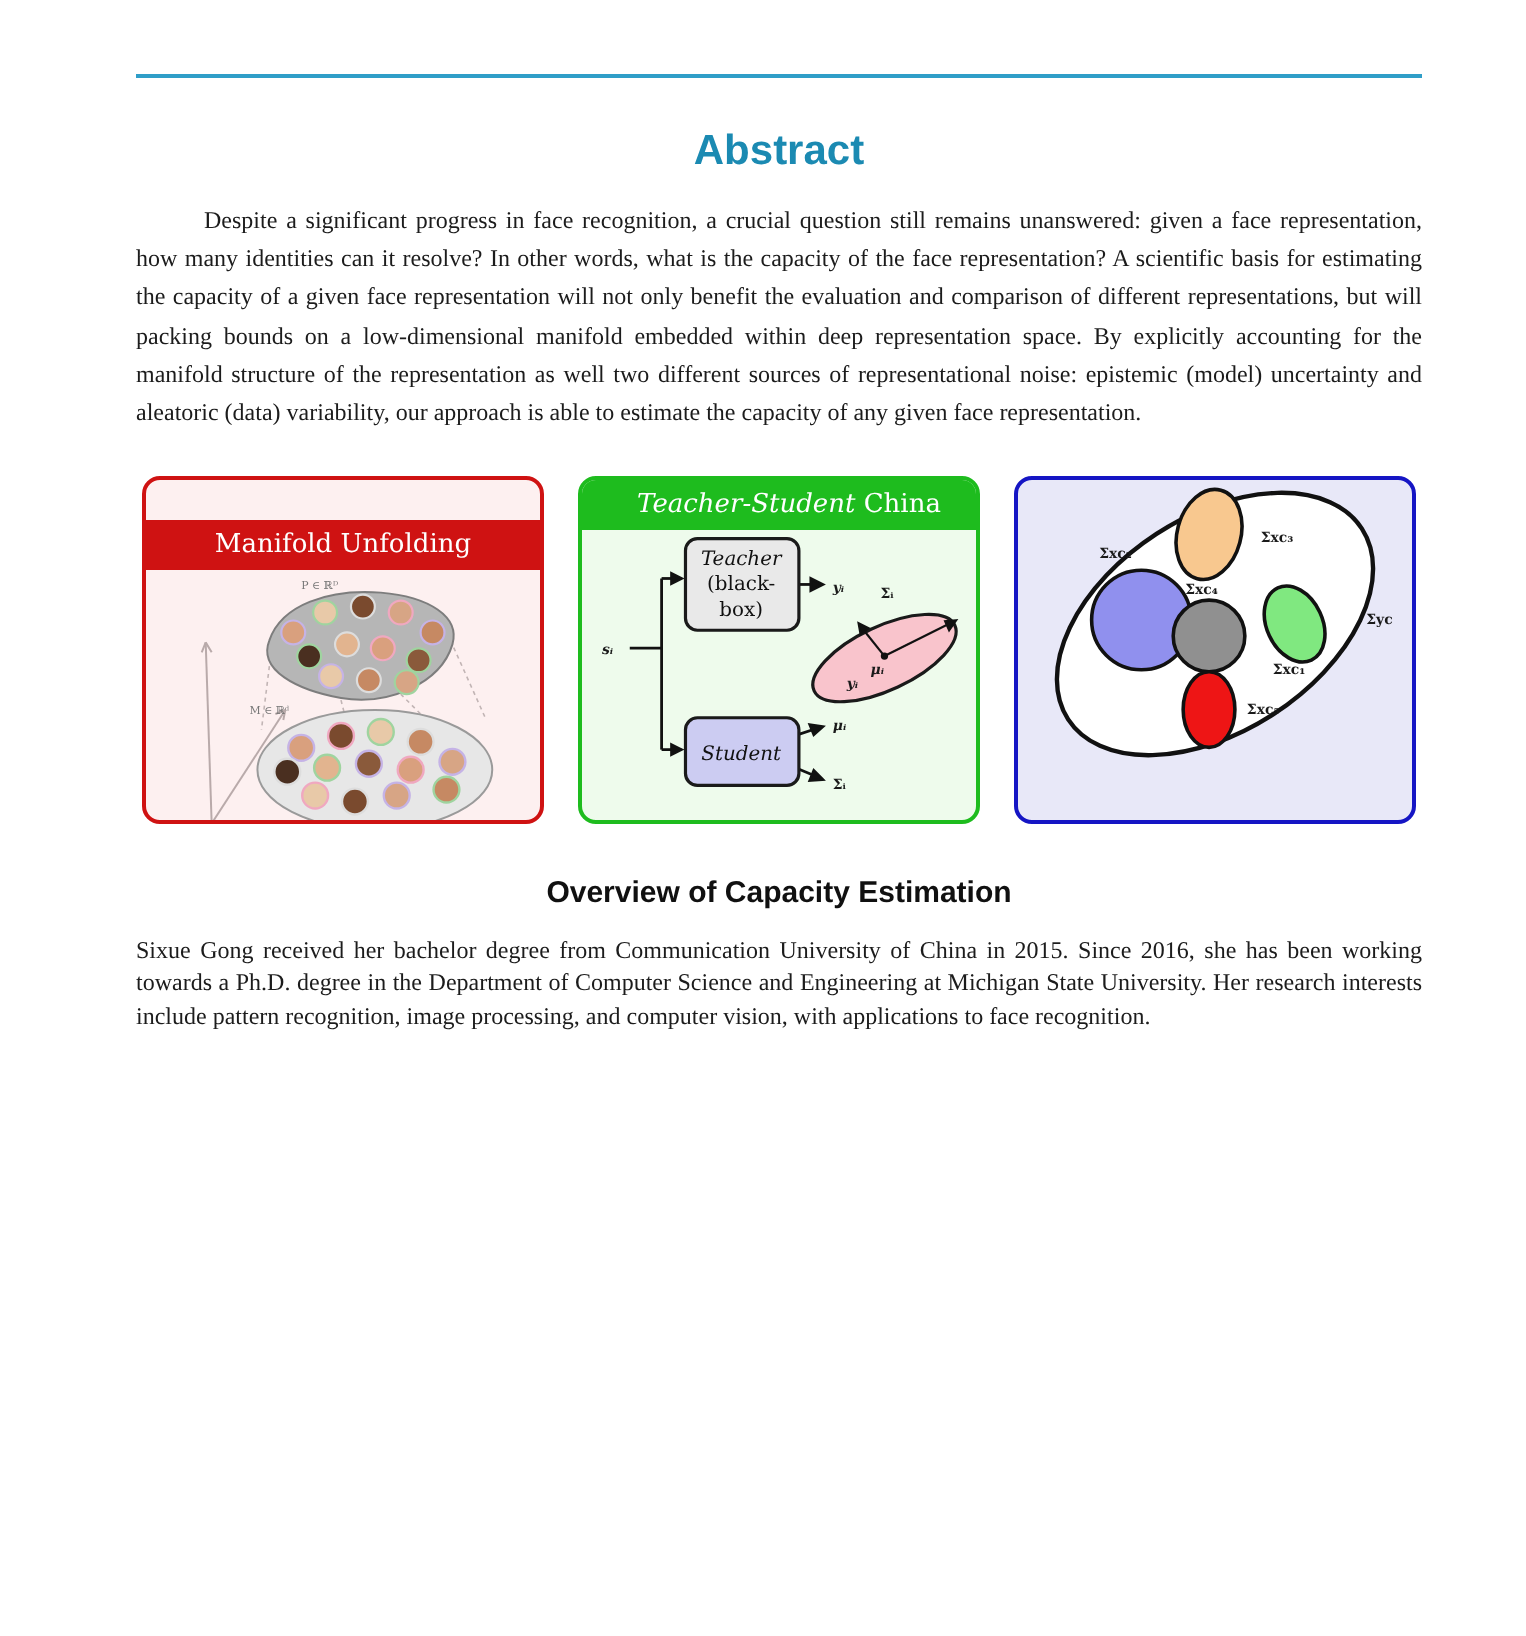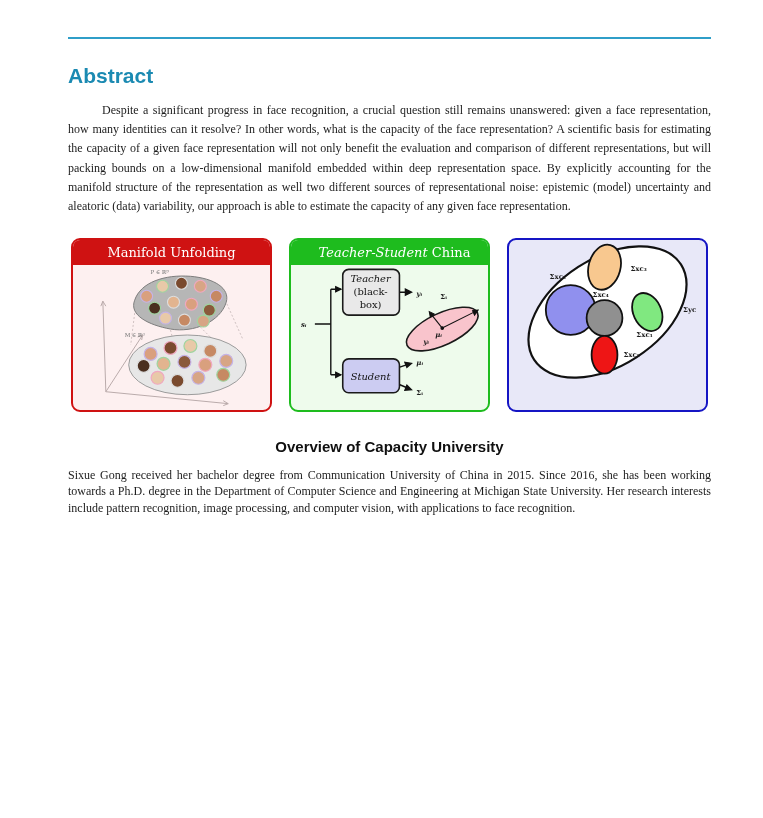--- a/index.html
+++ b/index.html
@@ -14,21 +14,21 @@
   .top-rule {
     margin-top: 37px;
     height: 2px;
     background: #2f9ec8;
   }
   h1.section-heading {
     font-family: "Liberation Sans", sans-serif;
     font-weight: bold;
     font-size: 21px;
     color: #1b8ab2;
-    text-align: left;
+    text-align: center;
     margin-top: 25px;
     margin-bottom: 13px;
   }
   p.body-text {
     font-size: 12px;
     text-align: justify;
     color: #1c1c1c;
   }
   p.abstract-text { line-height: 1.6; text-indent: 34px; }
   p.bio-text { line-height: 1.36; margin-top: 12px; }
@@ -50,21 +50,21 @@
   .panel-header {
     height: 25px;
     line-height: 25px;
     text-align: center;
     color: #ffffff;
     font-family: "DejaVu Serif", serif;
     font-size: 13px;
   }
   .panel-body { width: 197px; height: 145px; }
   .panel-red    { border-color: #cf1212; background: #fdf0f0; }
-  .panel-red .panel-header    { background: #cf1212; }
+  .panel-red .panel-header    { background: #cf1212; margin-top: 20px; }
   .panel-green  { border-color: #1ebc1e; background: #eefbec; }
   .panel-green .panel-header  { background: #1ebc1e; }
   .panel-blue   { border-color: #1515c4; background: #e8e8f8; }
   .panel-blue .panel-header   { background: #1515c4; }
   .title-italic { font-style: italic; margin-left: 10px; }
 
   .figure-caption {
     font-family: "Liberation Sans", sans-serif;
     font-weight: bold;
     font-size: 15px;
@@ -209,18 +209,18 @@
         <text class="math-small" x="122" y="31">Σxc₃</text>
         <text class="math-small" x="84" y="57">Σxc₄</text>
         <text class="math-small" x="128" y="97">Σxc₁</text>
         <text class="math-small" x="115" y="117">Σxc₅</text>
         <text class="math-small" x="175" y="72">Σyc</text>
       </svg>
     </div>
 
   </div>
 
-  <div class="figure-caption">Overview of Capacity University</div>
+  <div class="figure-caption">Overview of Capacity Estimation</div>
 
 
   <p class="body-text bio-text"><span class="bio-name">Sixue Gong</span><span> received her bachelor degree from Communication University of China in 2015. Since 2016, she has been working towards a Ph.D. degree in the Department of Computer Science and Engineering at Michigan State University. Her research interests include pattern recognition, image processing, and computer vision, with applications to face recognition.</span></p>
 
 </div>
 
 </body></html>

